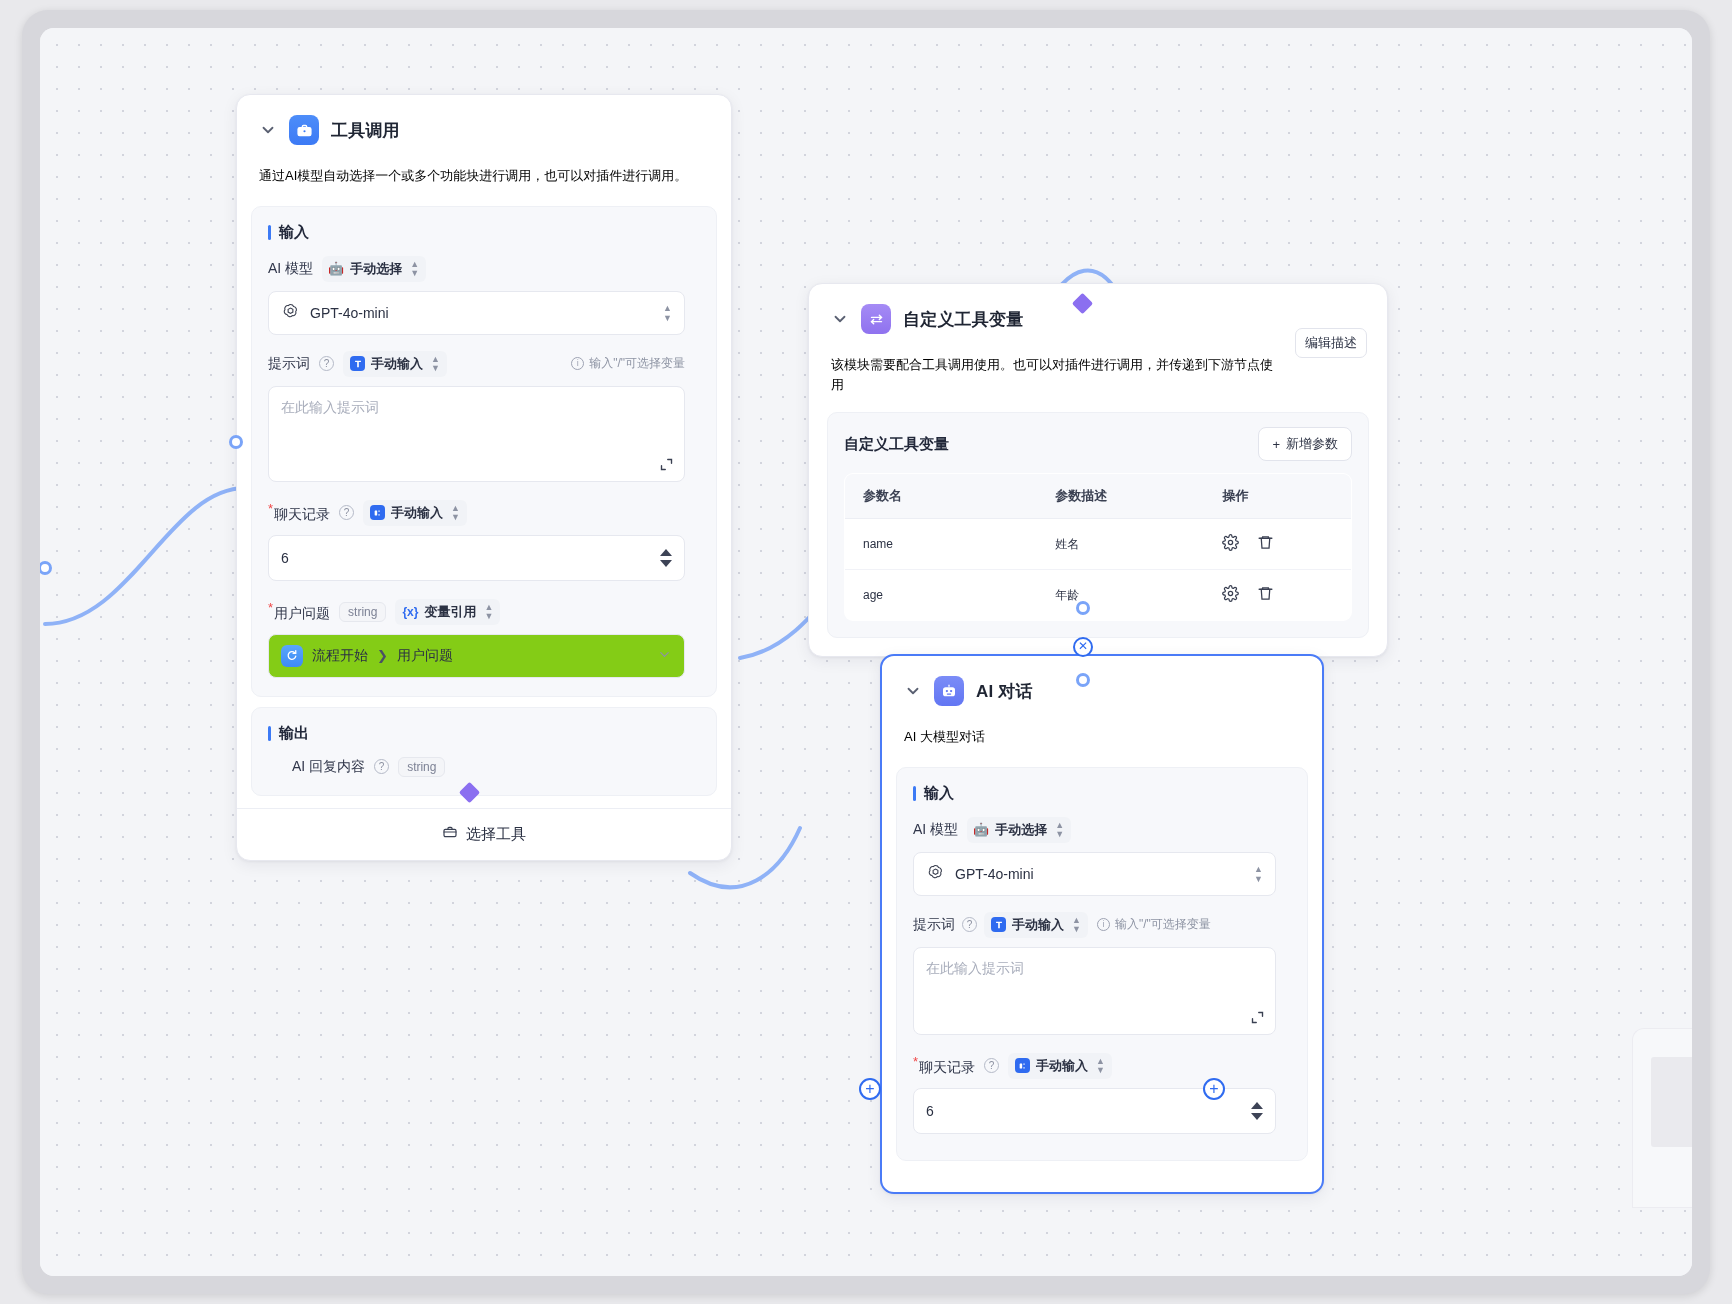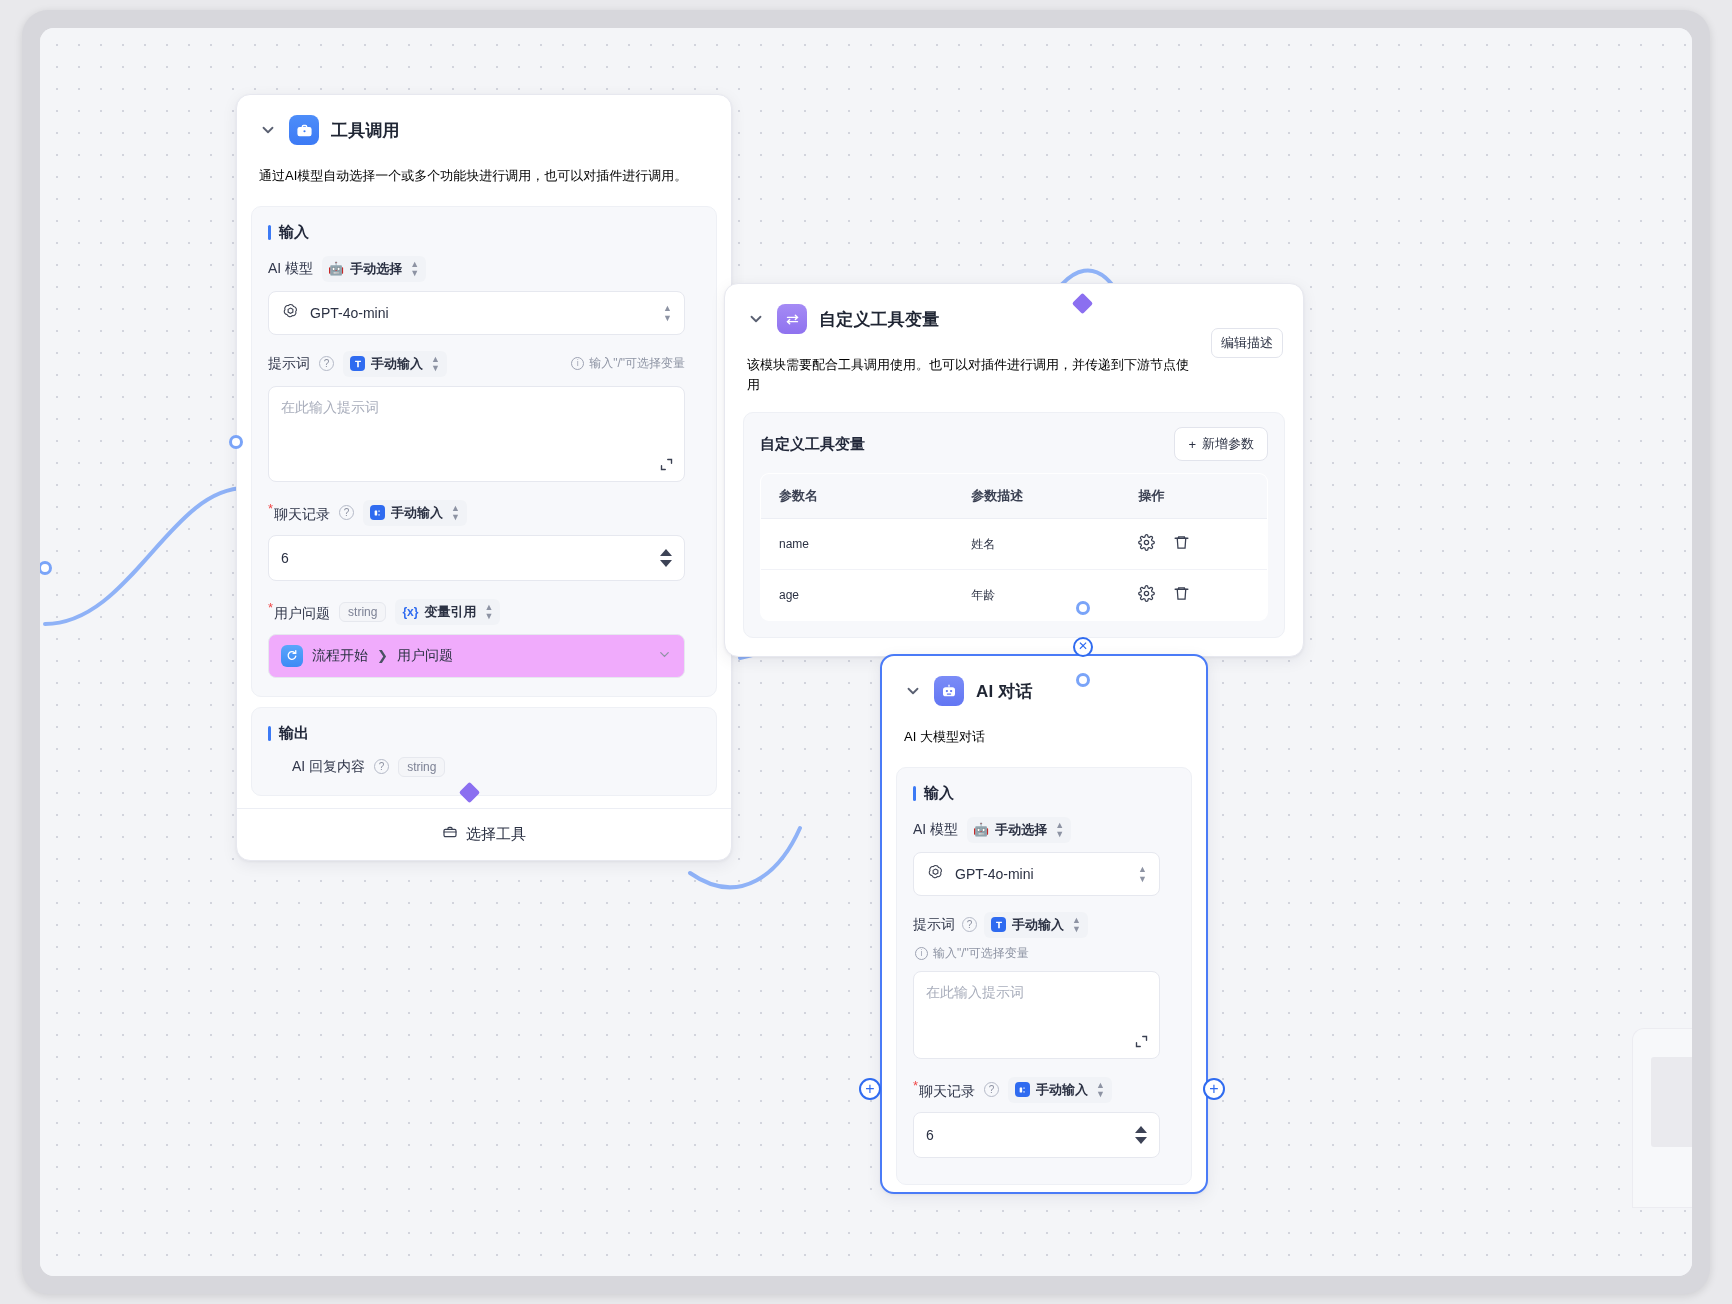--- a/index.html
+++ b/index.html
@@ -148,21 +148,21 @@
     padding: 0 12px; font-size: 14px; color: #2b3143; position: relative;
   }
   .num-arrows {
     position: absolute; right: 12px; top: 50%; transform: translateY(-50%);
     display: flex; flex-direction: column; gap: 4px; color: #3d4356;
   }
   .tri-up { width:0;height:0;border-left:6px solid transparent;border-right:6px solid transparent;border-bottom:7px solid #3d4356;}
   .tri-dn { width:0;height:0;border-left:6px solid transparent;border-right:6px solid transparent;border-top:7px solid #3d4356;}
 
   .ref-box {
-    background: #f0abfc; border: 1px solid #e6e8ef; border-radius: 8px;
+    background: #84cc16; border: 1px solid #e6e8ef; border-radius: 8px;
     height: 44px; display: flex; align-items: center; gap: 9px;
     padding: 0 12px; font-size: 14px; color: #2b3143;
   }
   .ref-ic {
     width: 22px; height: 22px; border-radius: 6px; flex: none;
     background: linear-gradient(180deg,#5aa6fb,#3d8af5);
     display:flex;align-items:center;justify-content:center;
   }
   .ref-sep { color: #4a5164; font-weight: 700; font-size: 13px; }
   .ref-caret { margin-left: auto; color: #8d93a3; }
@@ -410,21 +410,21 @@
           </svg>
         </span>
         <span>选择工具</span>
       </div>
     </div>
 
     <div class="port" style="left:189px; top:407px;"></div>
     <div class="port" style="left:-2px; top:533px;"></div>
     <div class="diamond" style="left:422px; top:757px;"></div>
 
-    <div class="node" style="left:684px; top:255px; width:580px;">
+    <div class="node" style="left:768px; top:255px; width:580px;">
       <div class="node-head">
         <div class="node-title-row">
           <span class="chev">
             <svg viewBox="0 0 24 24" width="18" height="18" fill="none" stroke="currentColor" stroke-width="2.4" stroke-linecap="round" stroke-linejoin="round">
                 <polyline points="6 9 12 15 18 9"></polyline>
               </svg>
           </span>
           <span class="node-icon purple">
             <svg viewBox="0 0 24 24" width="17" height="17" fill="none" stroke="#fff" stroke-width="2" stroke-linecap="round">
               <path d="M5 9h14"></path>
@@ -501,21 +501,21 @@
           </tbody>
         </table>
       </div>
     </div>
 
     <div class="diamond" style="left:1035px; top:268px;"></div>
     <div class="port" style="left:1036px; top:573px;"></div>
     <div class="xbadge" style="left:1033px; top:609px;">✕</div>
     <div class="port" style="left:1036px; top:645px;"></div>
 
-    <div class="node selected" style="left:840px; top:626px; width:328px; height:540px; overflow:hidden;">
+    <div class="node selected" style="left:840px; top:626px; width:444px; height:540px; overflow:hidden;">
       <div class="node-head">
         <div class="node-title-row">
           <span class="chev">
             <svg viewBox="0 0 24 24" width="18" height="18" fill="none" stroke="currentColor" stroke-width="2.4" stroke-linecap="round" stroke-linejoin="round">
                 <polyline points="6 9 12 15 18 9"></polyline>
               </svg>
           </span>
           <span class="node-icon indigo">
             <svg viewBox="0 0 24 24" width="18" height="18" fill="none">
               <rect x="4" y="7" width="16" height="12" rx="3.5" fill="#fff"></rect>

